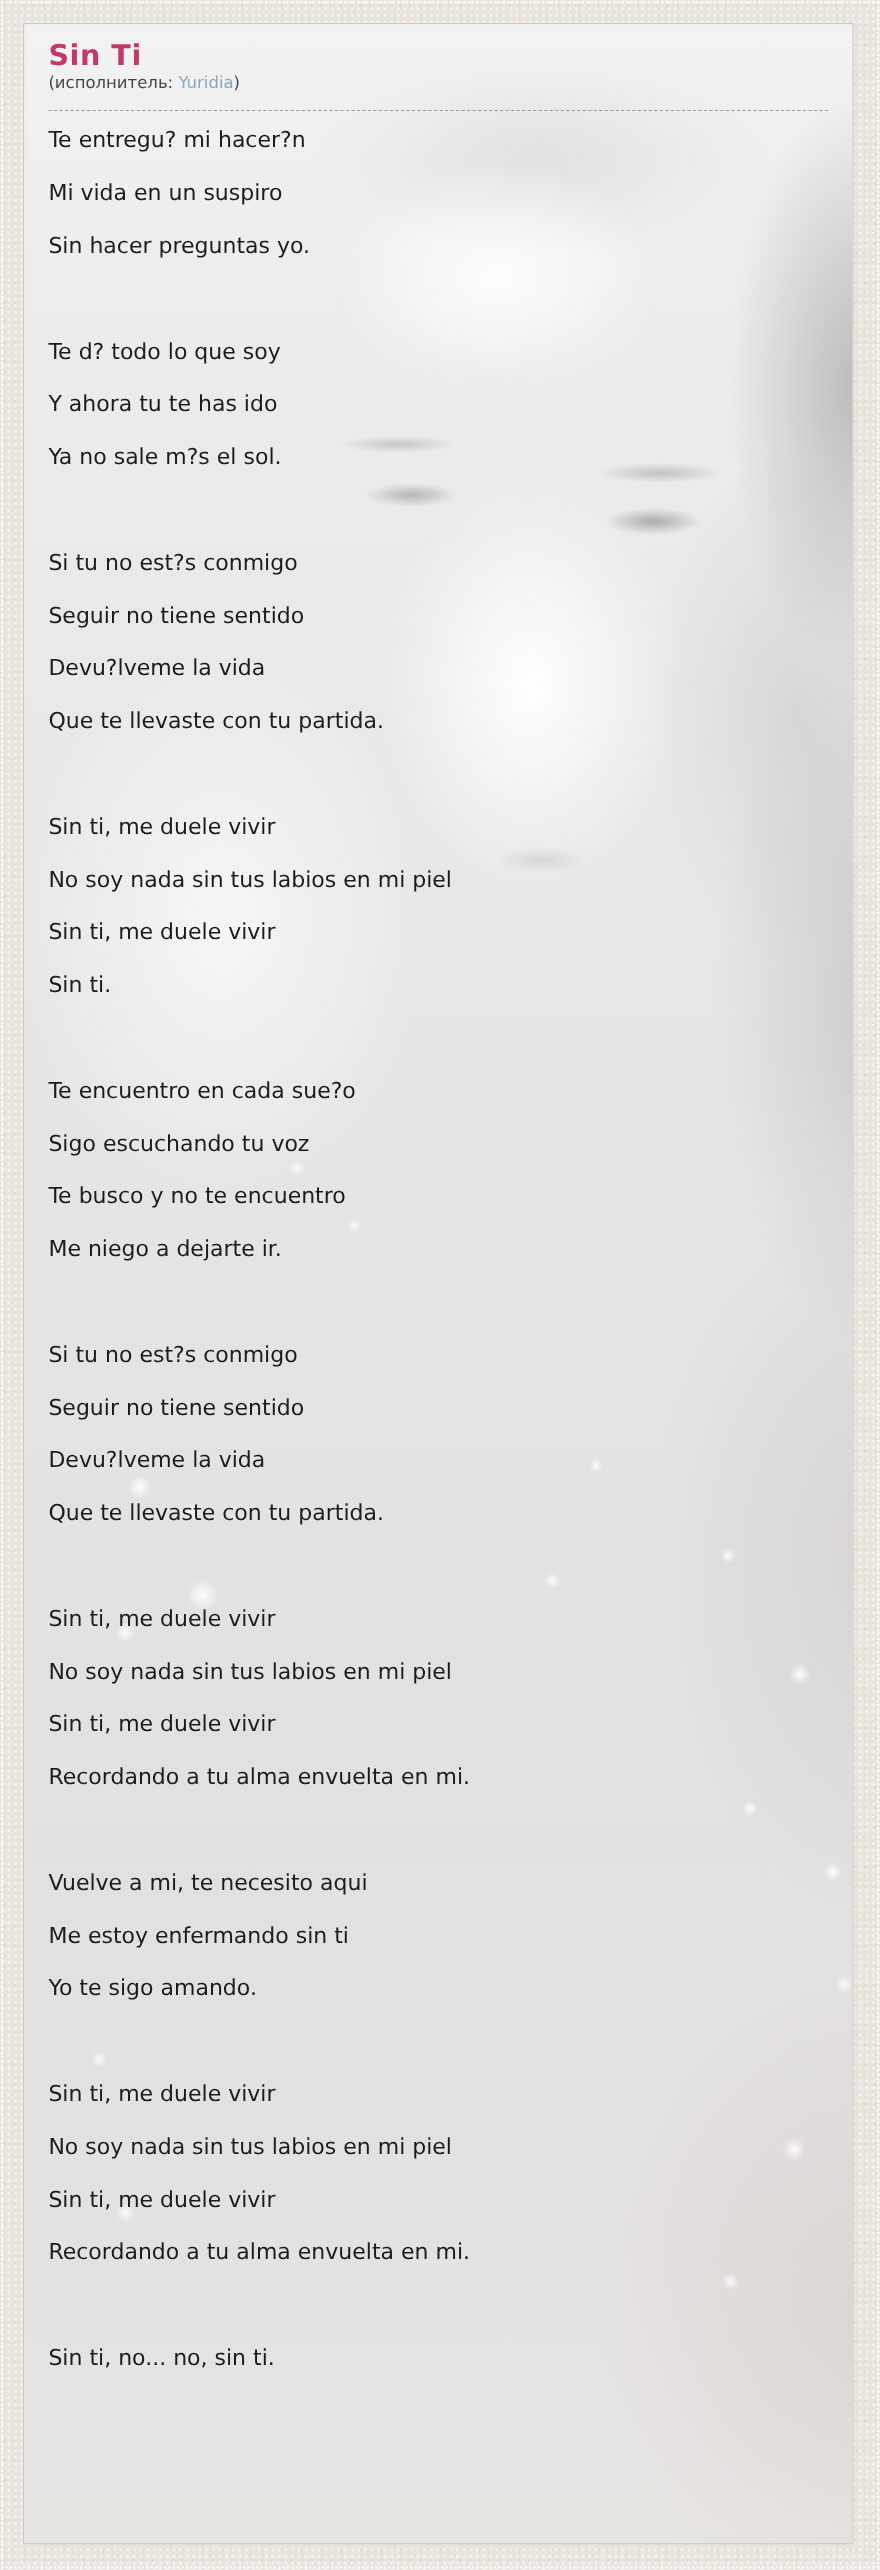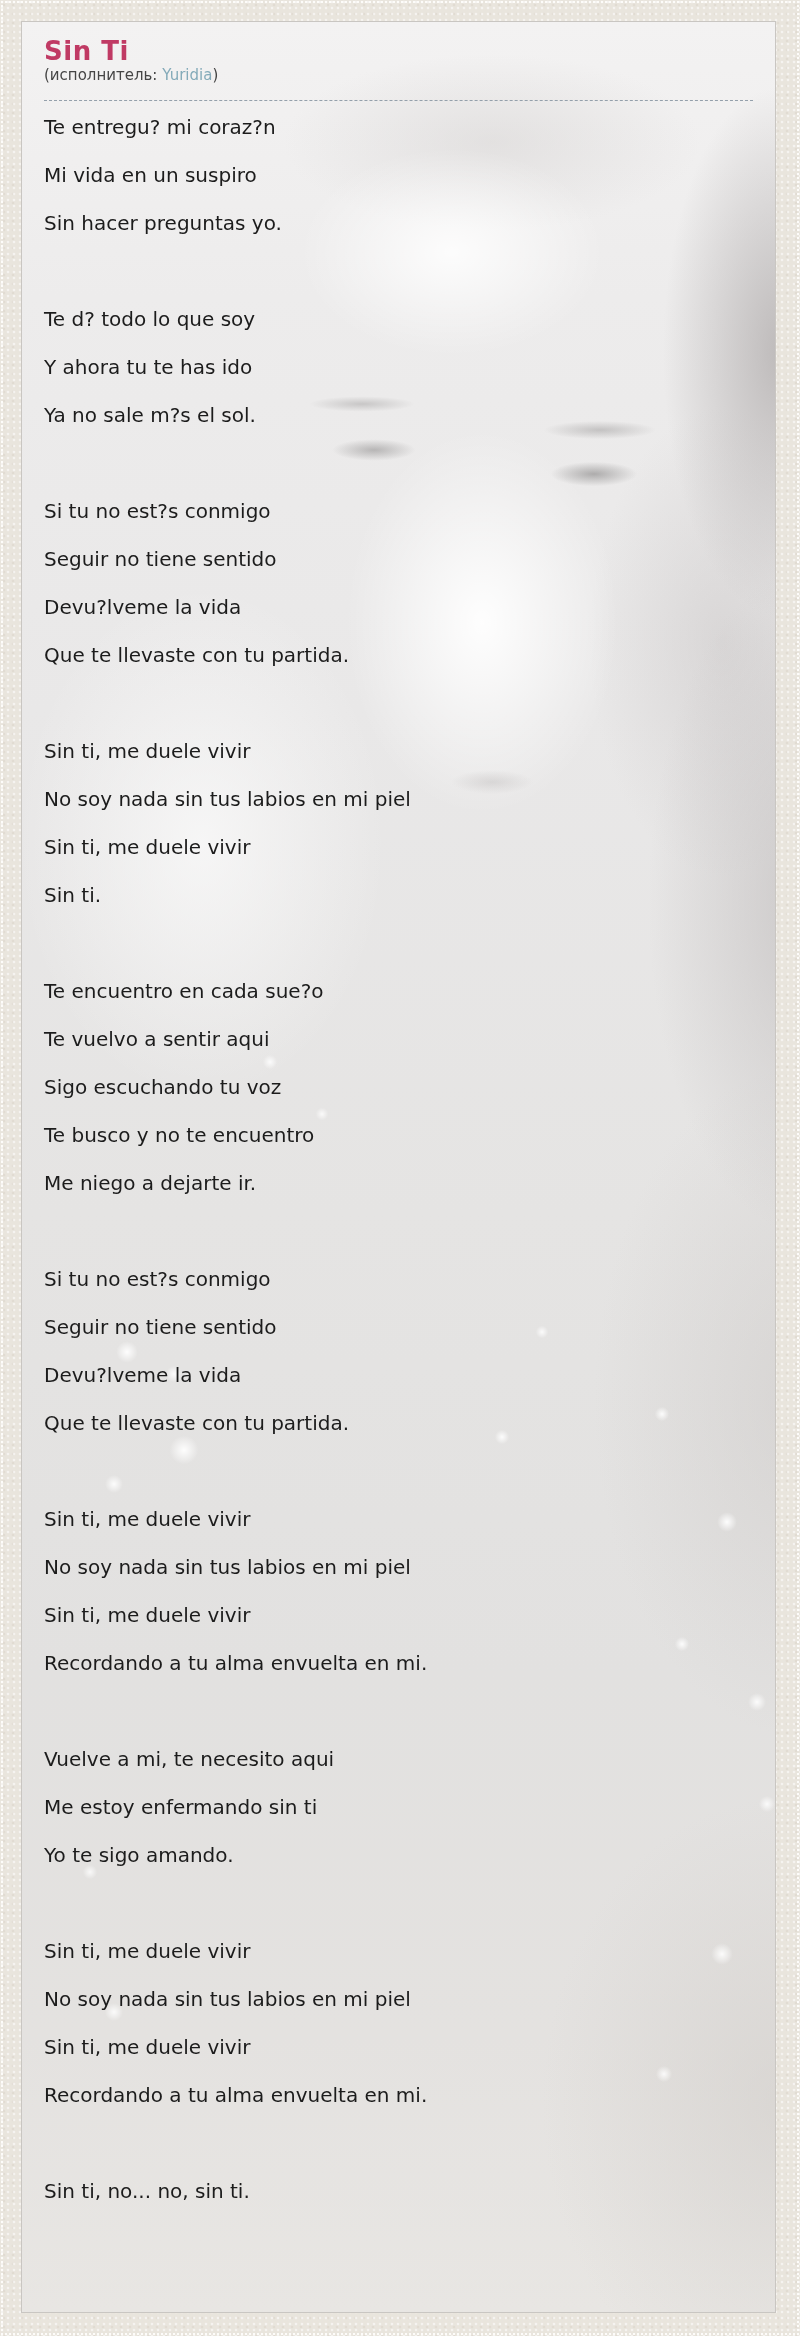--- a/index.html
+++ b/index.html
@@ -135,21 +135,21 @@
 
 <div class="page-frame"></div>
 
 <div class="card">
   <div class="photo-bg"></div>
   <div class="content">
     <h1 class="song-title">Sin Ti</h1>
     <div class="artist-line"><span>(исполнитель: </span><a class="artist-link">Yuridia</a><span>)</span></div>
     <div class="lyrics">
         <div class="stanza">
-          <p class="line">Te entregu? mi coraz?n</p>
+          <p class="line">Te entregu? mi hacer?n</p>
           <p class="line">Mi vida en un suspiro</p>
           <p class="line">Sin hacer preguntas yo.</p>
         </div>
         <div class="stanza">
           <p class="line">Te d? todo lo que soy</p>
           <p class="line">Y ahora tu te has ido</p>
           <p class="line">Ya no sale m?s el sol.</p>
         </div>
         <div class="stanza">
           <p class="line">Si tu no est?s conmigo</p>
@@ -158,21 +158,20 @@
           <p class="line">Que te llevaste con tu partida.</p>
         </div>
         <div class="stanza">
           <p class="line">Sin ti, me duele vivir</p>
           <p class="line">No soy nada sin tus labios en mi piel</p>
           <p class="line">Sin ti, me duele vivir</p>
           <p class="line">Sin ti.</p>
         </div>
         <div class="stanza">
           <p class="line">Te encuentro en cada sue?o</p>
-          <p class="line">Te vuelvo a sentir aqui</p>
           <p class="line">Sigo escuchando tu voz</p>
           <p class="line">Te busco y no te encuentro</p>
           <p class="line">Me niego a dejarte ir.</p>
         </div>
         <div class="stanza">
           <p class="line">Si tu no est?s conmigo</p>
           <p class="line">Seguir no tiene sentido</p>
           <p class="line">Devu?lveme la vida</p>
           <p class="line">Que te llevaste con tu partida.</p>
         </div>

